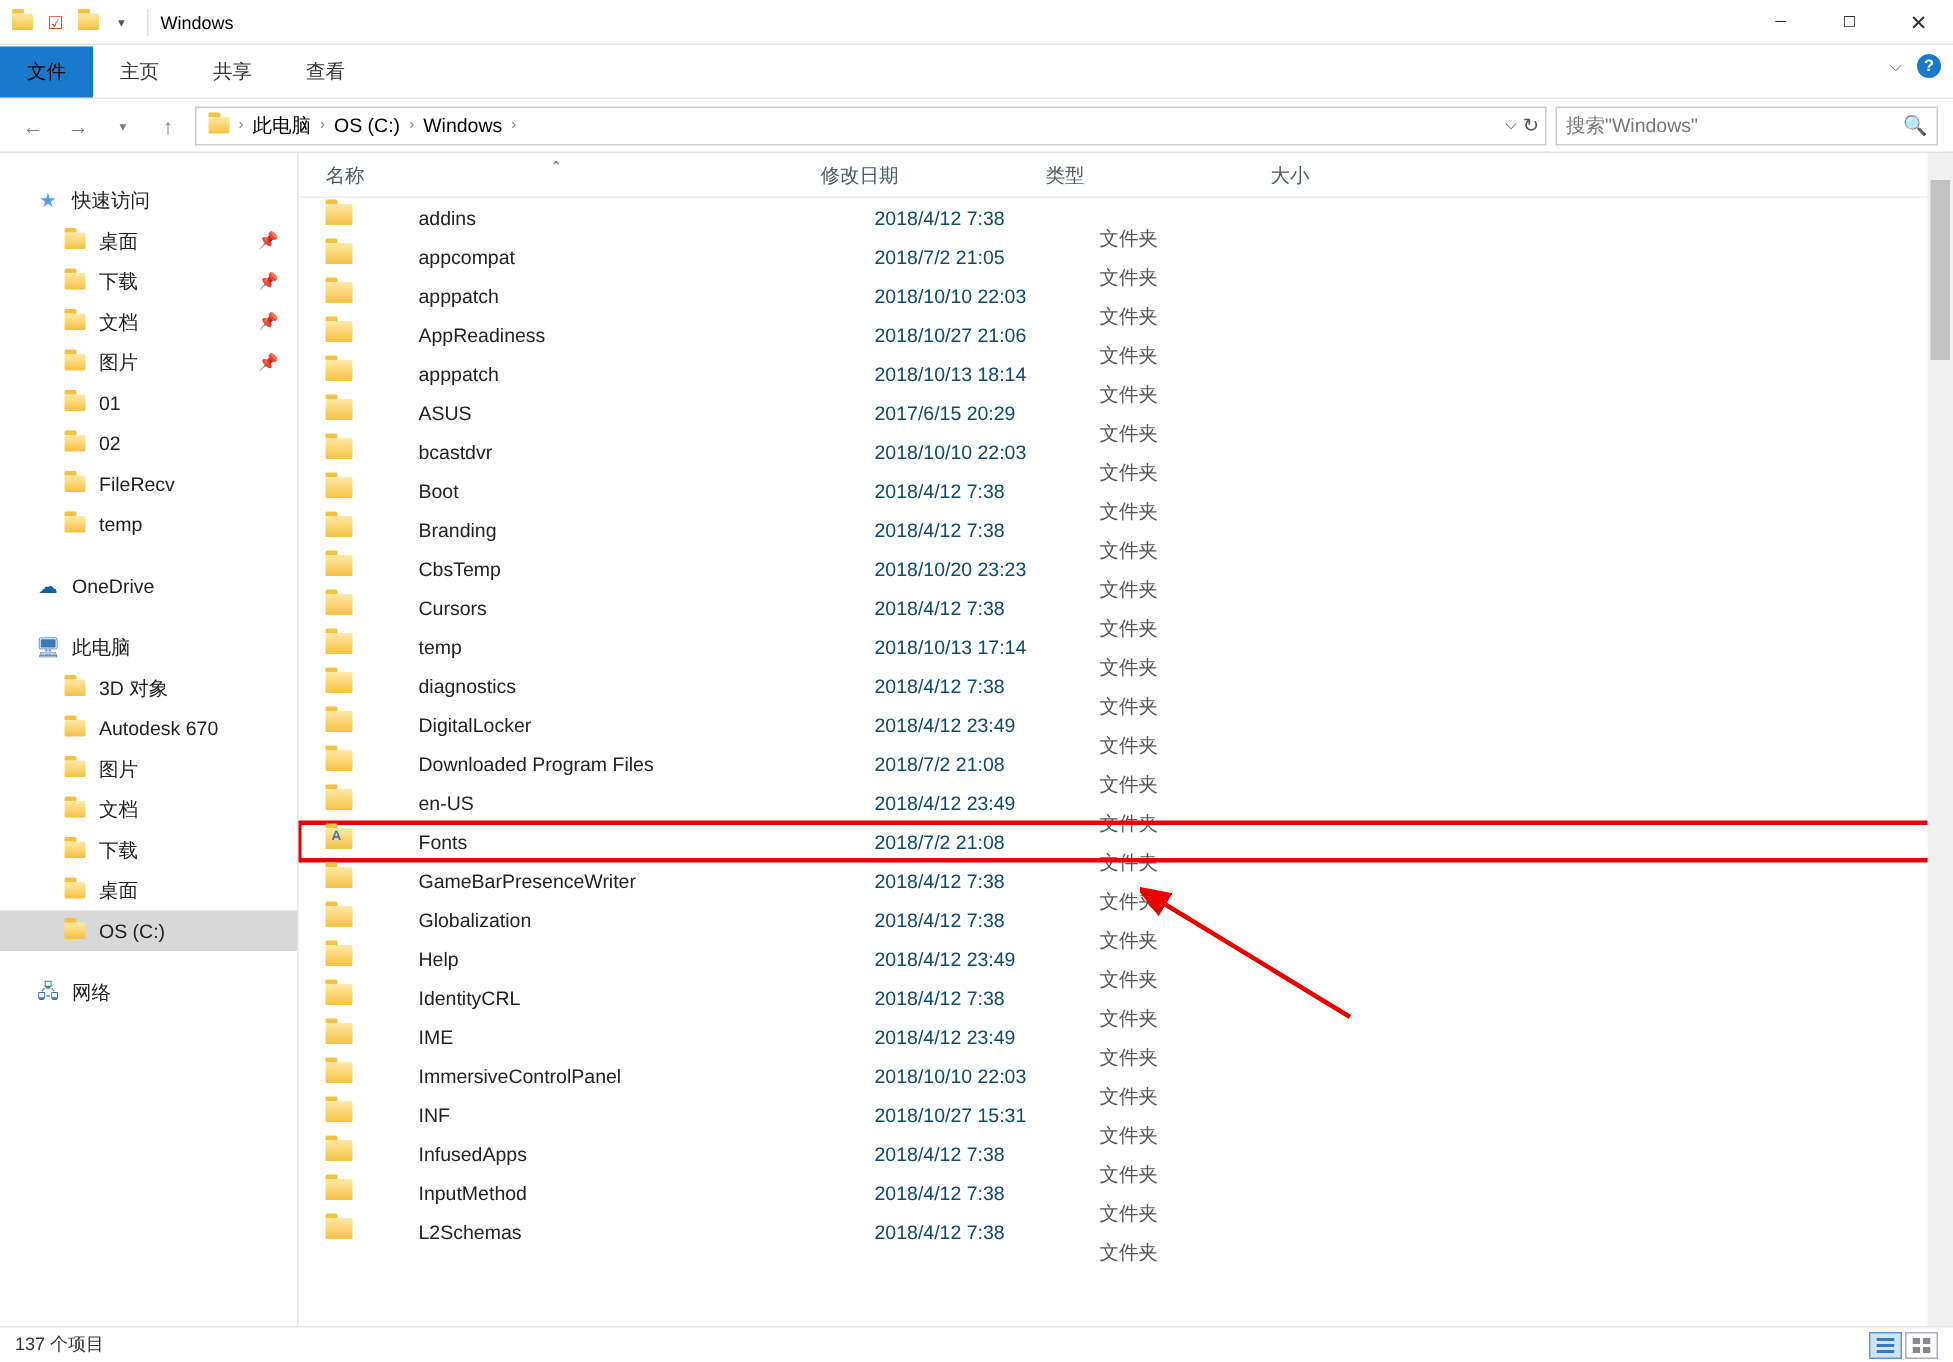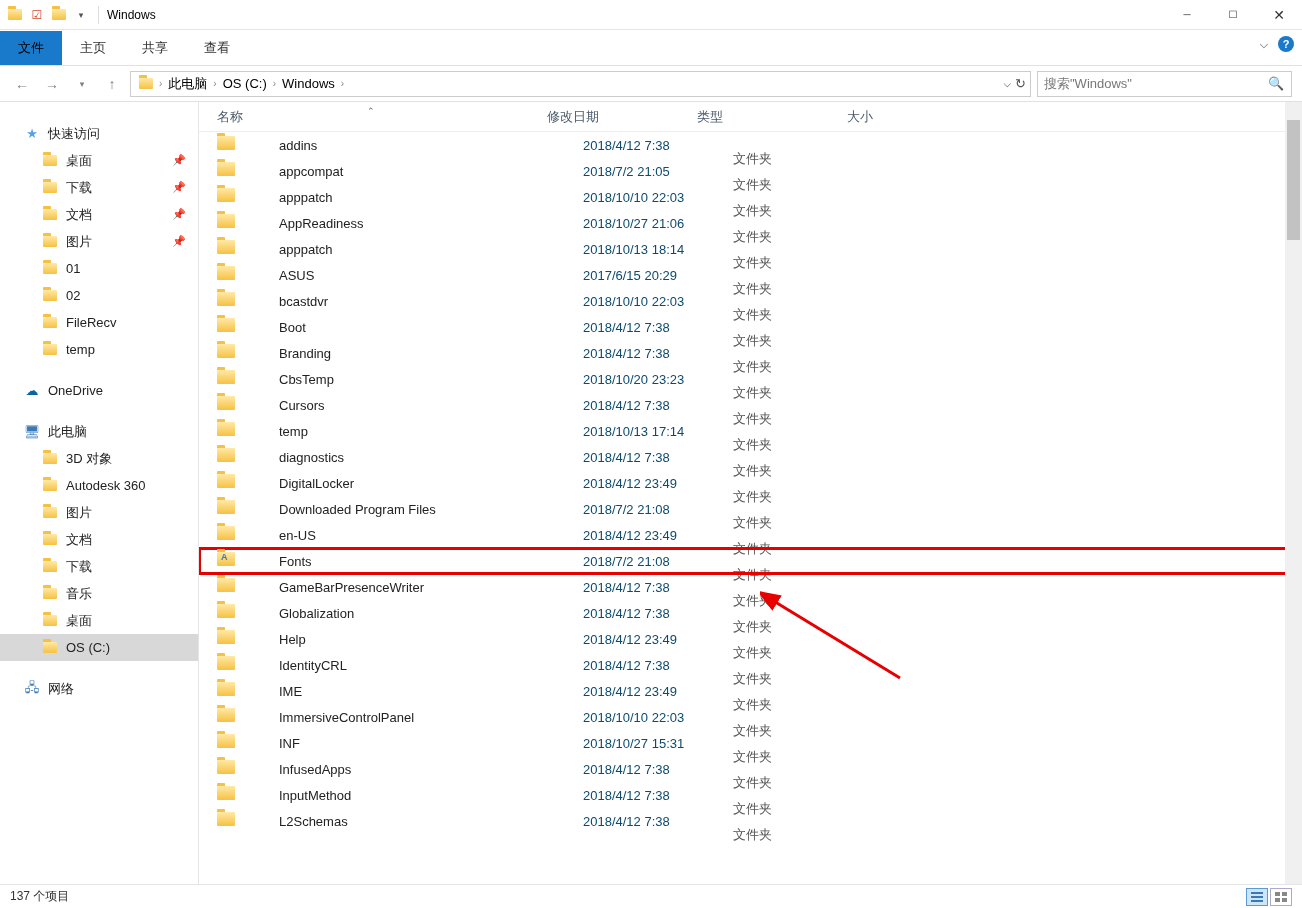--- a/index.html
+++ b/index.html
@@ -221,45 +221,39 @@
           <div class="navitem sub">
             <span class="nicon">
               <span class="fld" style="width:14px;height:11px;"></span>
             </span>
             <span>3D 对象</span>
           </div>
           <div class="navitem sub">
             <span class="nicon">
               <span class="fld" style="width:14px;height:11px;"></span>
             </span>
-            <span>Autodesk 360</span>
+            <span>Autodesk 670</span>
           </div>
           <div class="navitem sub">
             <span class="nicon">
               <span class="fld" style="width:14px;height:11px;"></span>
             </span>
             <span>图片</span>
           </div>
           <div class="navitem sub">
             <span class="nicon">
               <span class="fld" style="width:14px;height:11px;"></span>
             </span>
             <span>文档</span>
           </div>
           <div class="navitem sub">
             <span class="nicon">
               <span class="fld" style="width:14px;height:11px;"></span>
             </span>
             <span>下载</span>
-          </div>
-          <div class="navitem sub">
-            <span class="nicon">
-              <span class="fld" style="width:14px;height:11px;"></span>
-            </span>
-            <span>音乐</span>
           </div>
           <div class="navitem sub">
             <span class="nicon">
               <span class="fld" style="width:14px;height:11px;"></span>
             </span>
             <span>桌面</span>
           </div>
           <div class="navitem sub selected">
             <span class="nicon">
               <span class="fld" style="width:14px;height:11px;"></span>

